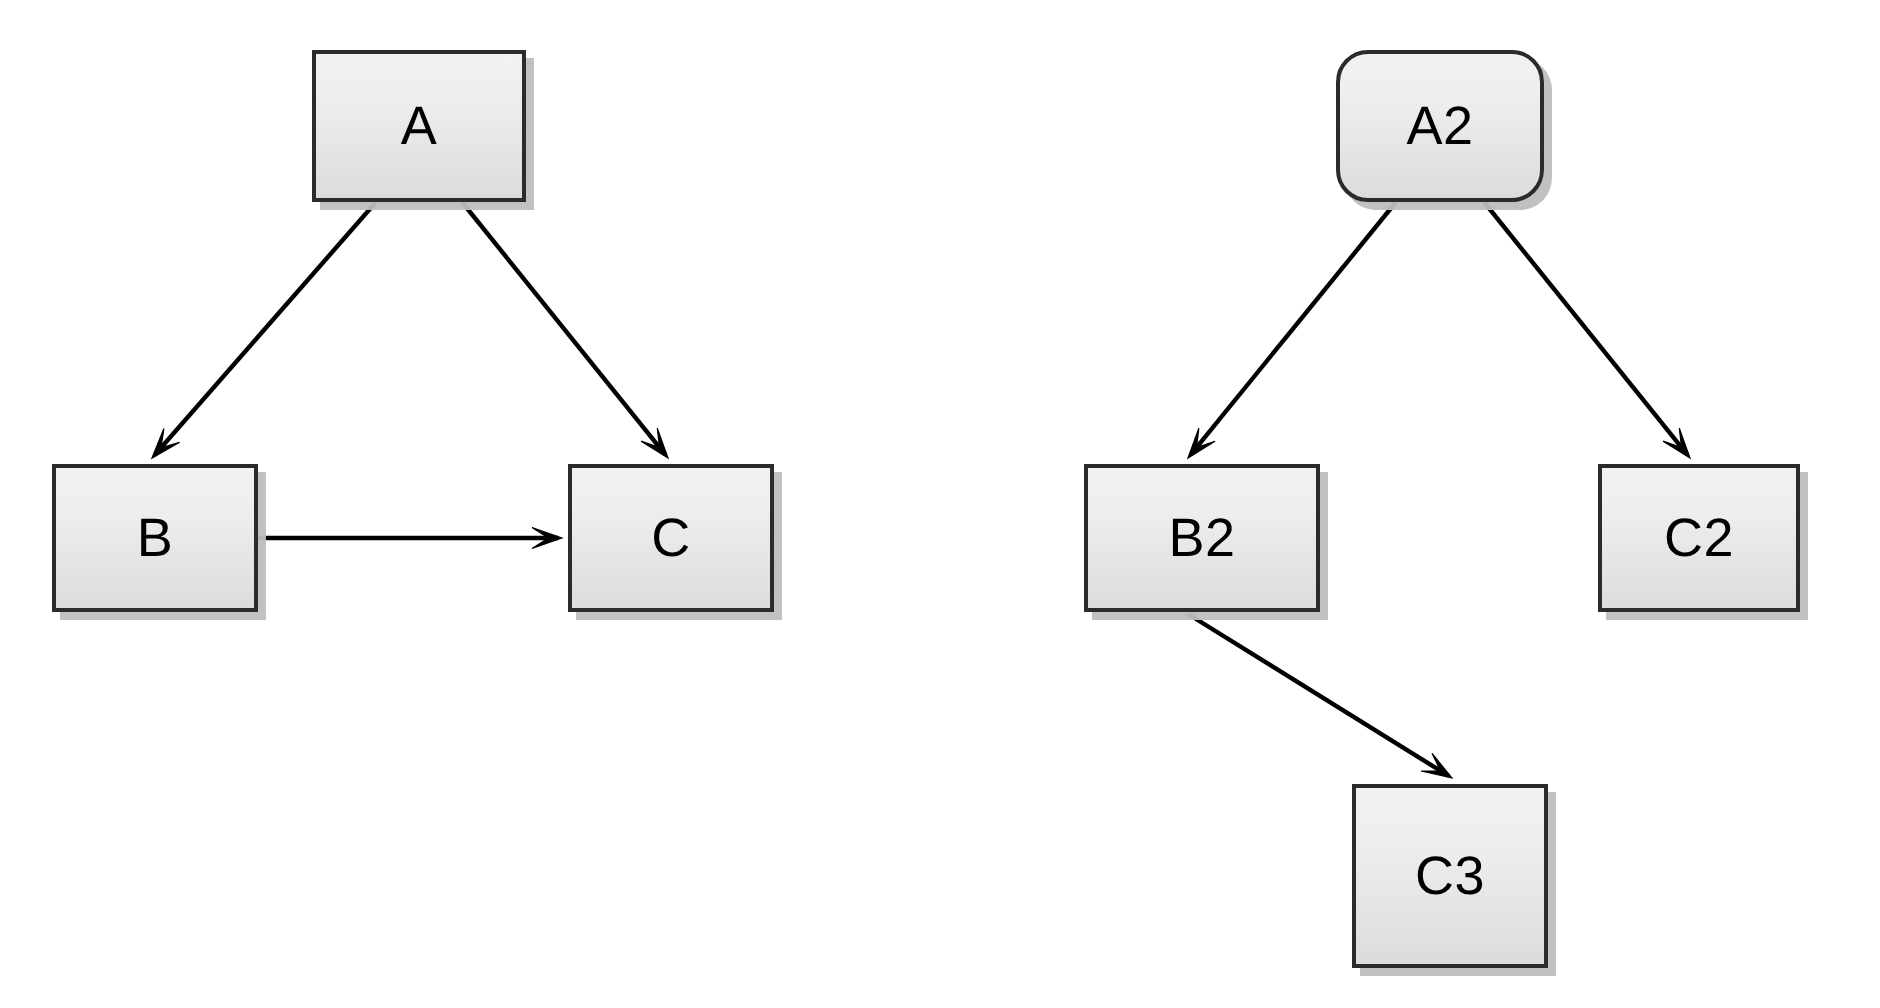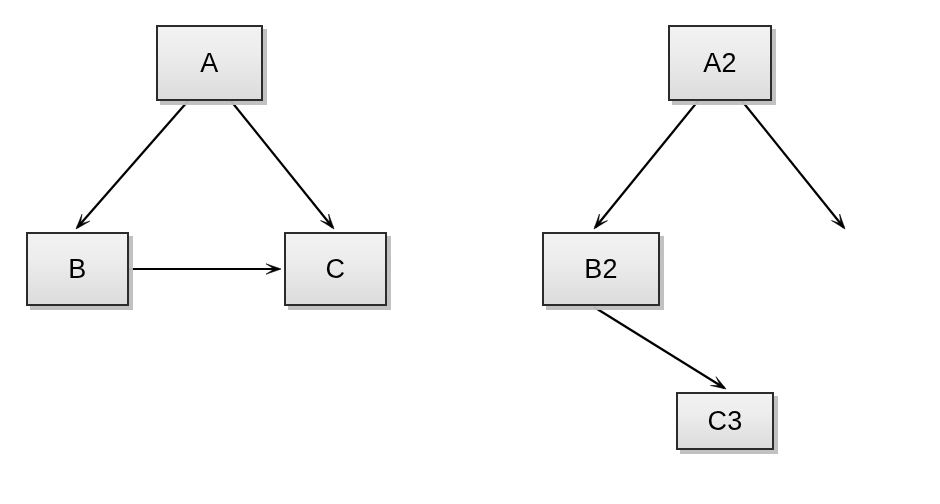--- a/index.html
+++ b/index.html
@@ -81,23 +81,26 @@
   <div class="node" style="left: 156px; top: 25px; width: 107px; height: 76px;">
     <span class="node-label">A</span>
   </div>
   <div class="node" style="left: 26px; top: 232px; width: 103px; height: 74px;">
     <span class="node-label">B</span>
   </div>
   <div class="node" style="left: 284px; top: 232px; width: 103px; height: 74px;">
     <span class="node-label">C</span>
   </div>
 
-  <div class="node" style="left: 668px; top: 25px; width: 104px; height: 76px;">
+  <div class="node" style="left: 668px; top: 25px; width: 104px; height: 76px; border-radius: 16px;">
     <span class="node-label">A2</span>
   </div>
   <div class="node" style="left: 542px; top: 232px; width: 118px; height: 74px;">
     <span class="node-label">B2</span>
   </div>
-  <div class="node" style="left: 676px; top: 392px; width: 98px; height: 58px;">
+  <div class="node" style="left: 799px; top: 232px; width: 101px; height: 74px;">
+    <span class="node-label">C2</span>
+  </div>
+  <div class="node" style="left: 676px; top: 392px; width: 98px; height: 92px;">
     <span class="node-label">C3</span>
   </div>
 
 </div>
 
 </body></html>

